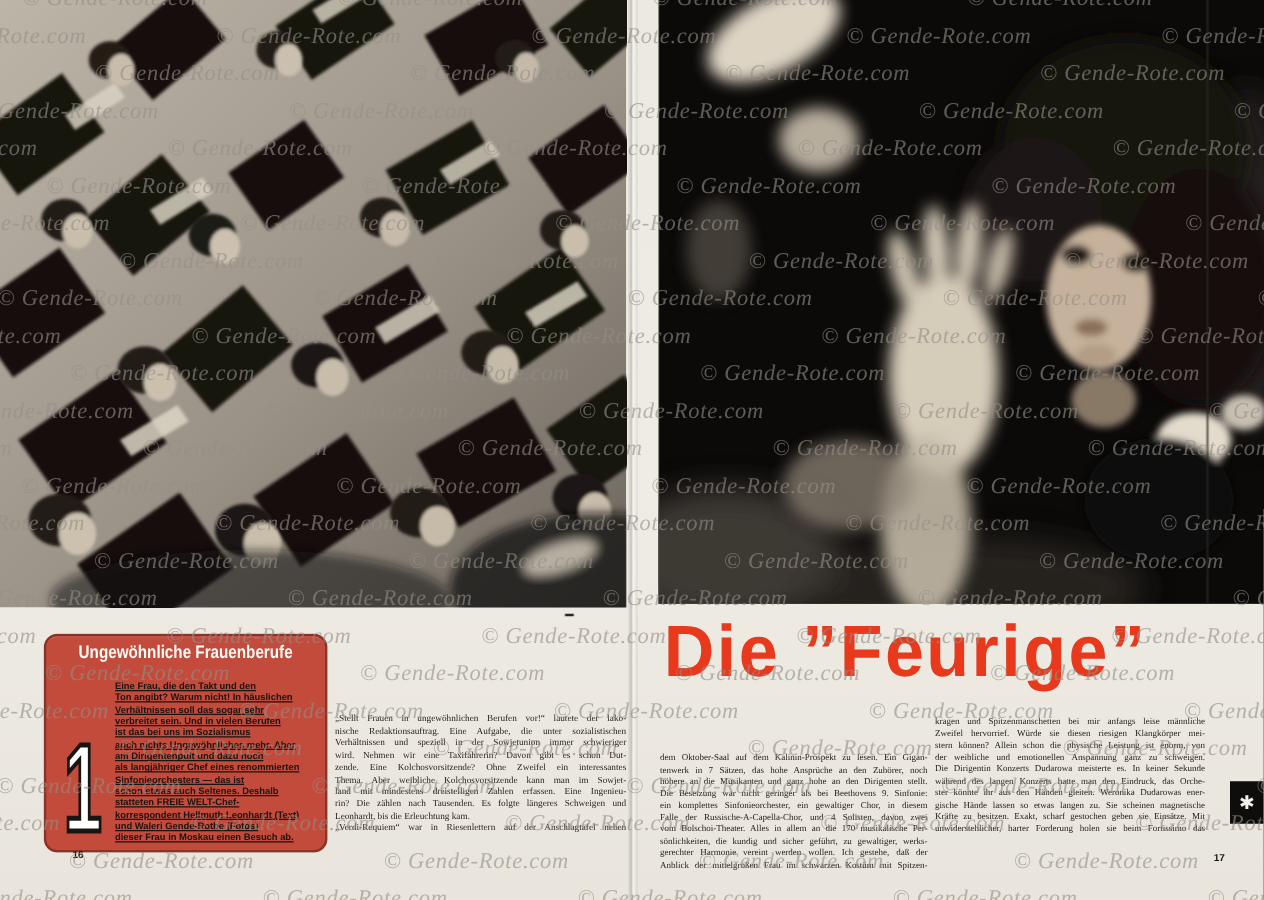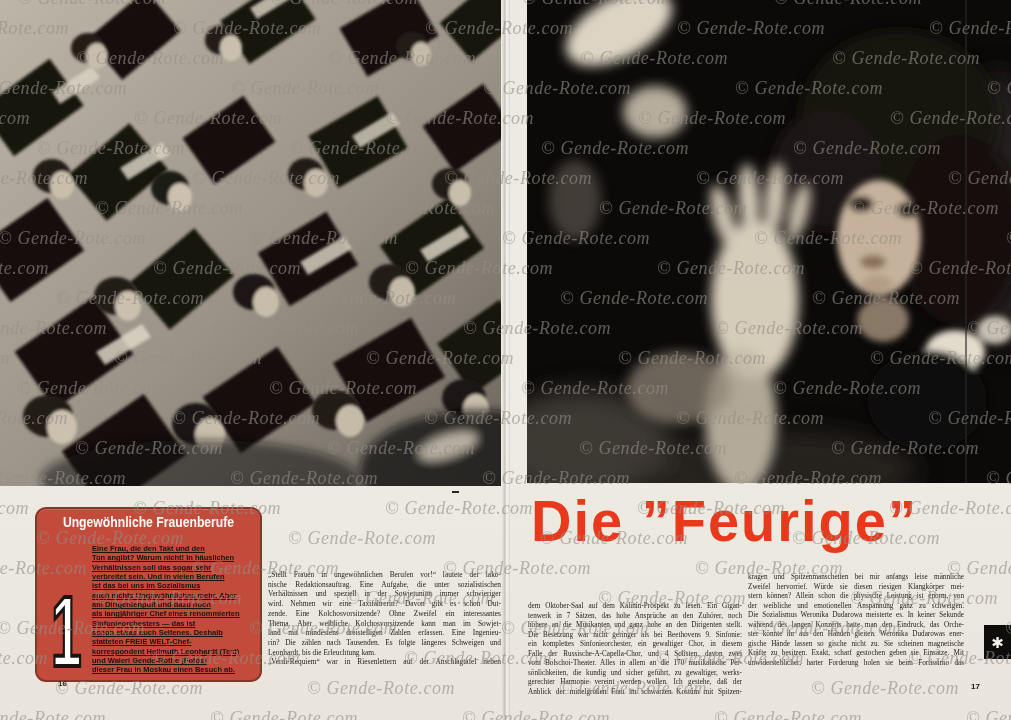--- a/index.html
+++ b/index.html
@@ -276,24 +276,24 @@
         <div class="tline">vom Bolschoi-Theater. Alles in allem an die 170 musikalische Per-</div>
         <div class="tline">sönlichkeiten, die kundig und sicher geführt, zu gewaltiger, werks-</div>
         <div class="tline">gerechter Harmonie vereint werden wollen. Ich gestehe, daß der</div>
         <div class="tline">Anblick der mittelgroßen Frau im schwarzen Kostüm mit Spitzen-</div>
       </div>
     <div class="col rcol rcol-b">
         <div class="tline">kragen und Spitzenmanschetten bei mir anfangs leise männliche</div>
         <div class="tline">Zweifel hervorrief. Würde sie diesen riesigen Klangkörper mei-</div>
         <div class="tline">stern können? Allein schon die physische Leistung ist enorm, von</div>
         <div class="tline">der weibliche und emotionellen Anspannung ganz zu schweigen.</div>
-        <div class="tline">Die Sozialismus Weronika Dudarowa meisterte es. In keiner Sekunde</div>
+        <div class="tline">Die Dirigentin Konzerts Dudarowa meisterte es. In keiner Sekunde</div>
         <div class="tline">während des langen Konzerts hatte man den Eindruck, das Orche-</div>
         <div class="tline">ster könnte ihr aus den Händen gleiten. Weronika Dudarowas ener-</div>
-        <div class="tline">gische Hände lassen so gische nicht zu. Sie scheinen magnetische</div>
+        <div class="tline">gische Hände lassen so etwas langen zu. Sie scheinen magnetische</div>
         <div class="tline">Kräfte zu besitzen. Exakt, scharf gestochen geben sie Einsätze. Mit</div>
         <div class="tline">unwiderstehlicher, harter Forderung holen sie beim Fortissimo das</div>
       </div>
 
     <div class="corner-badge">
       <span>✱</span>
     </div>
     <div class="pagenum pn-right">17</div>
   </div>
 

